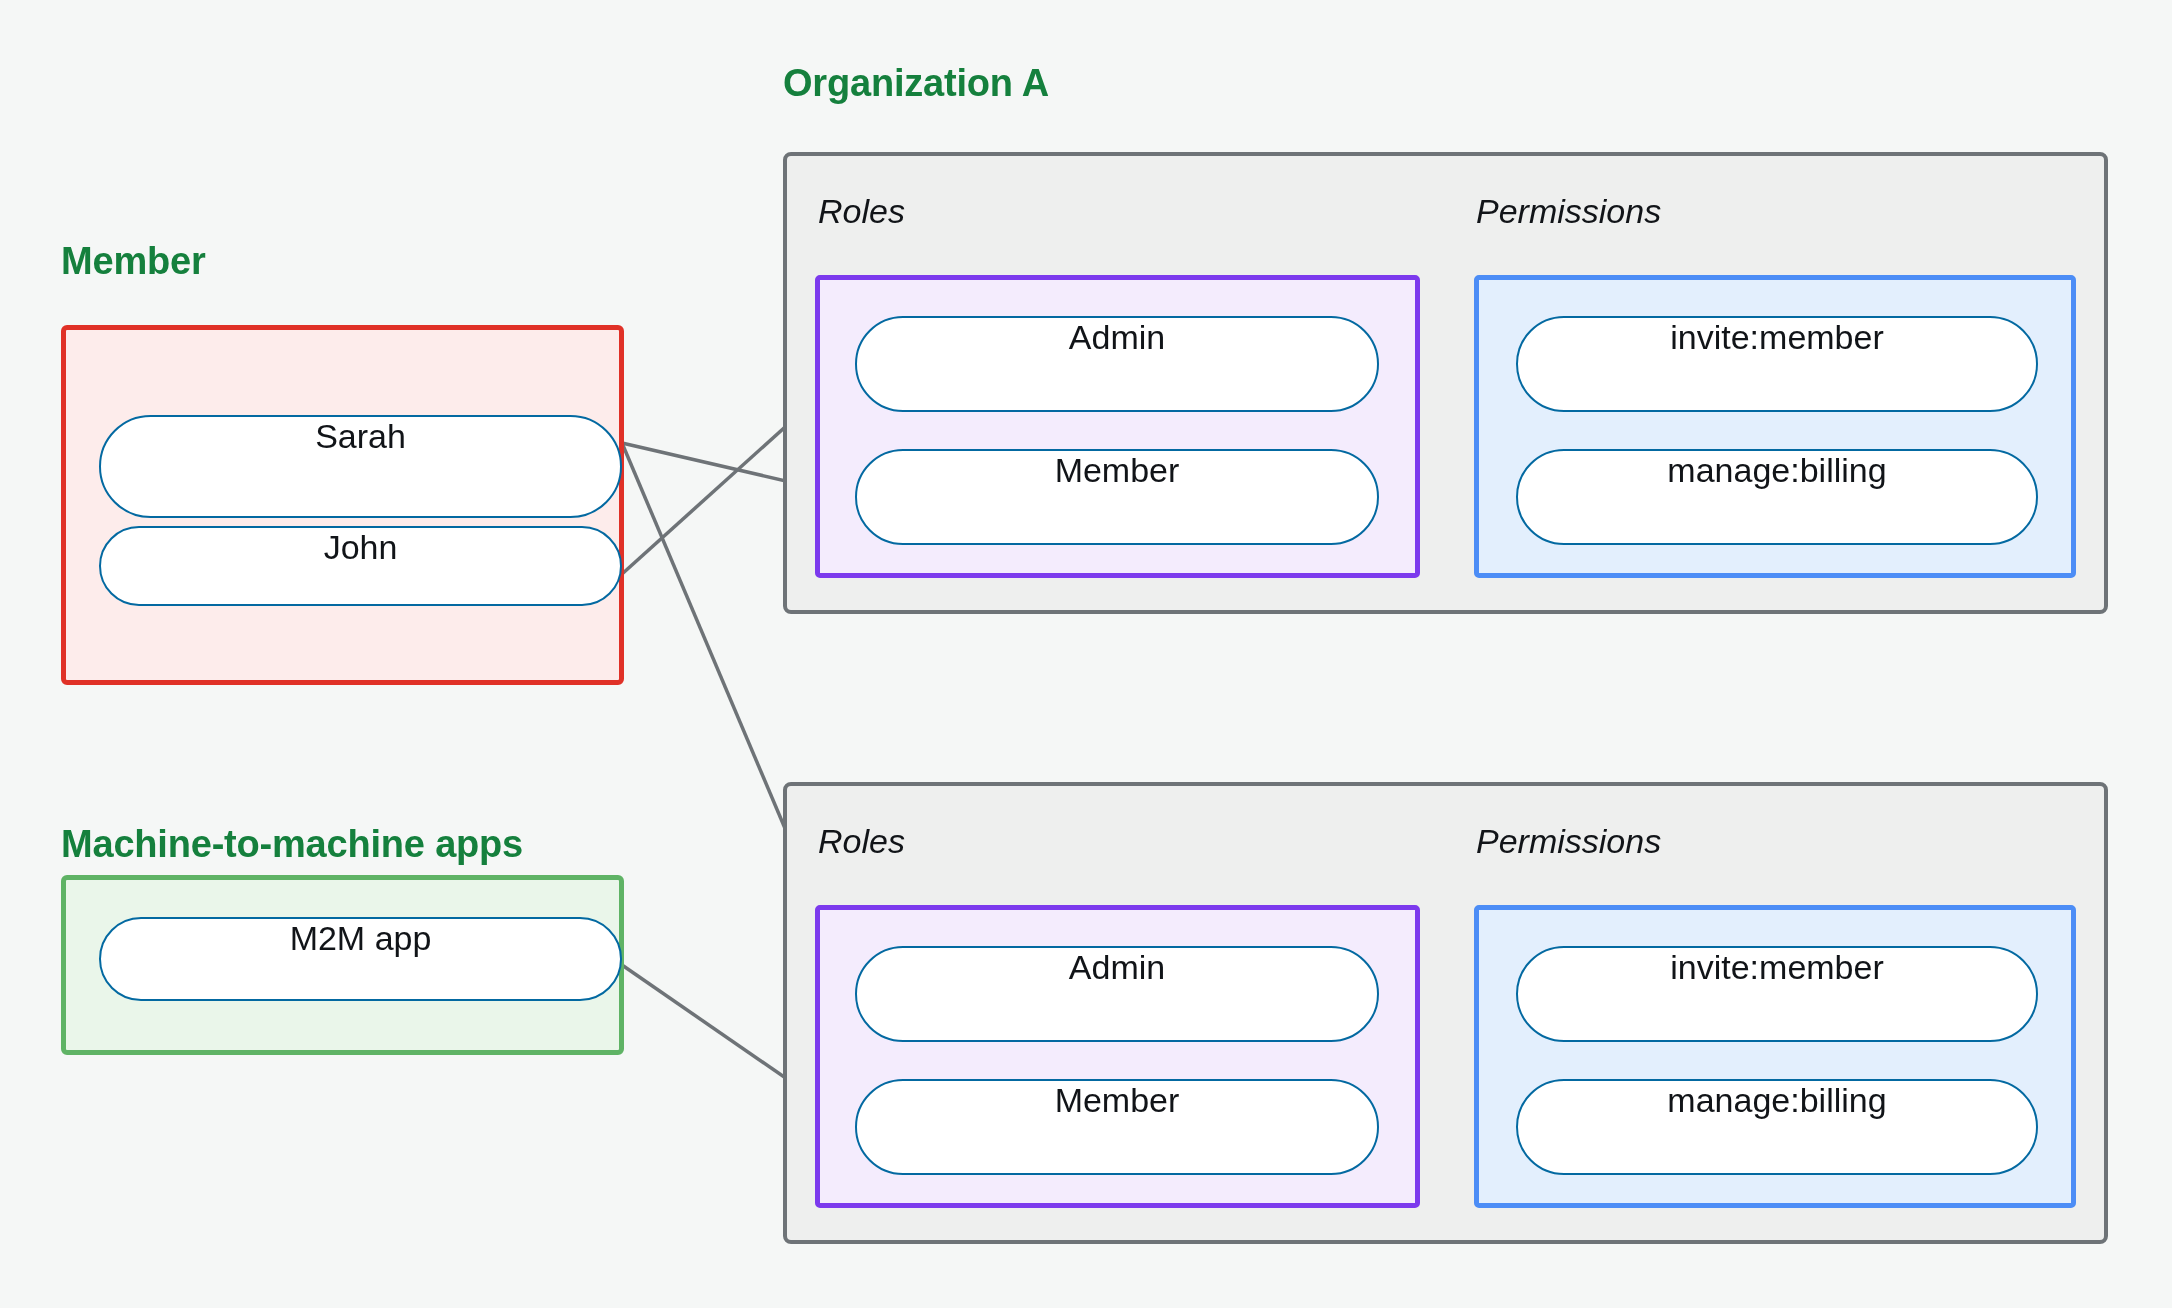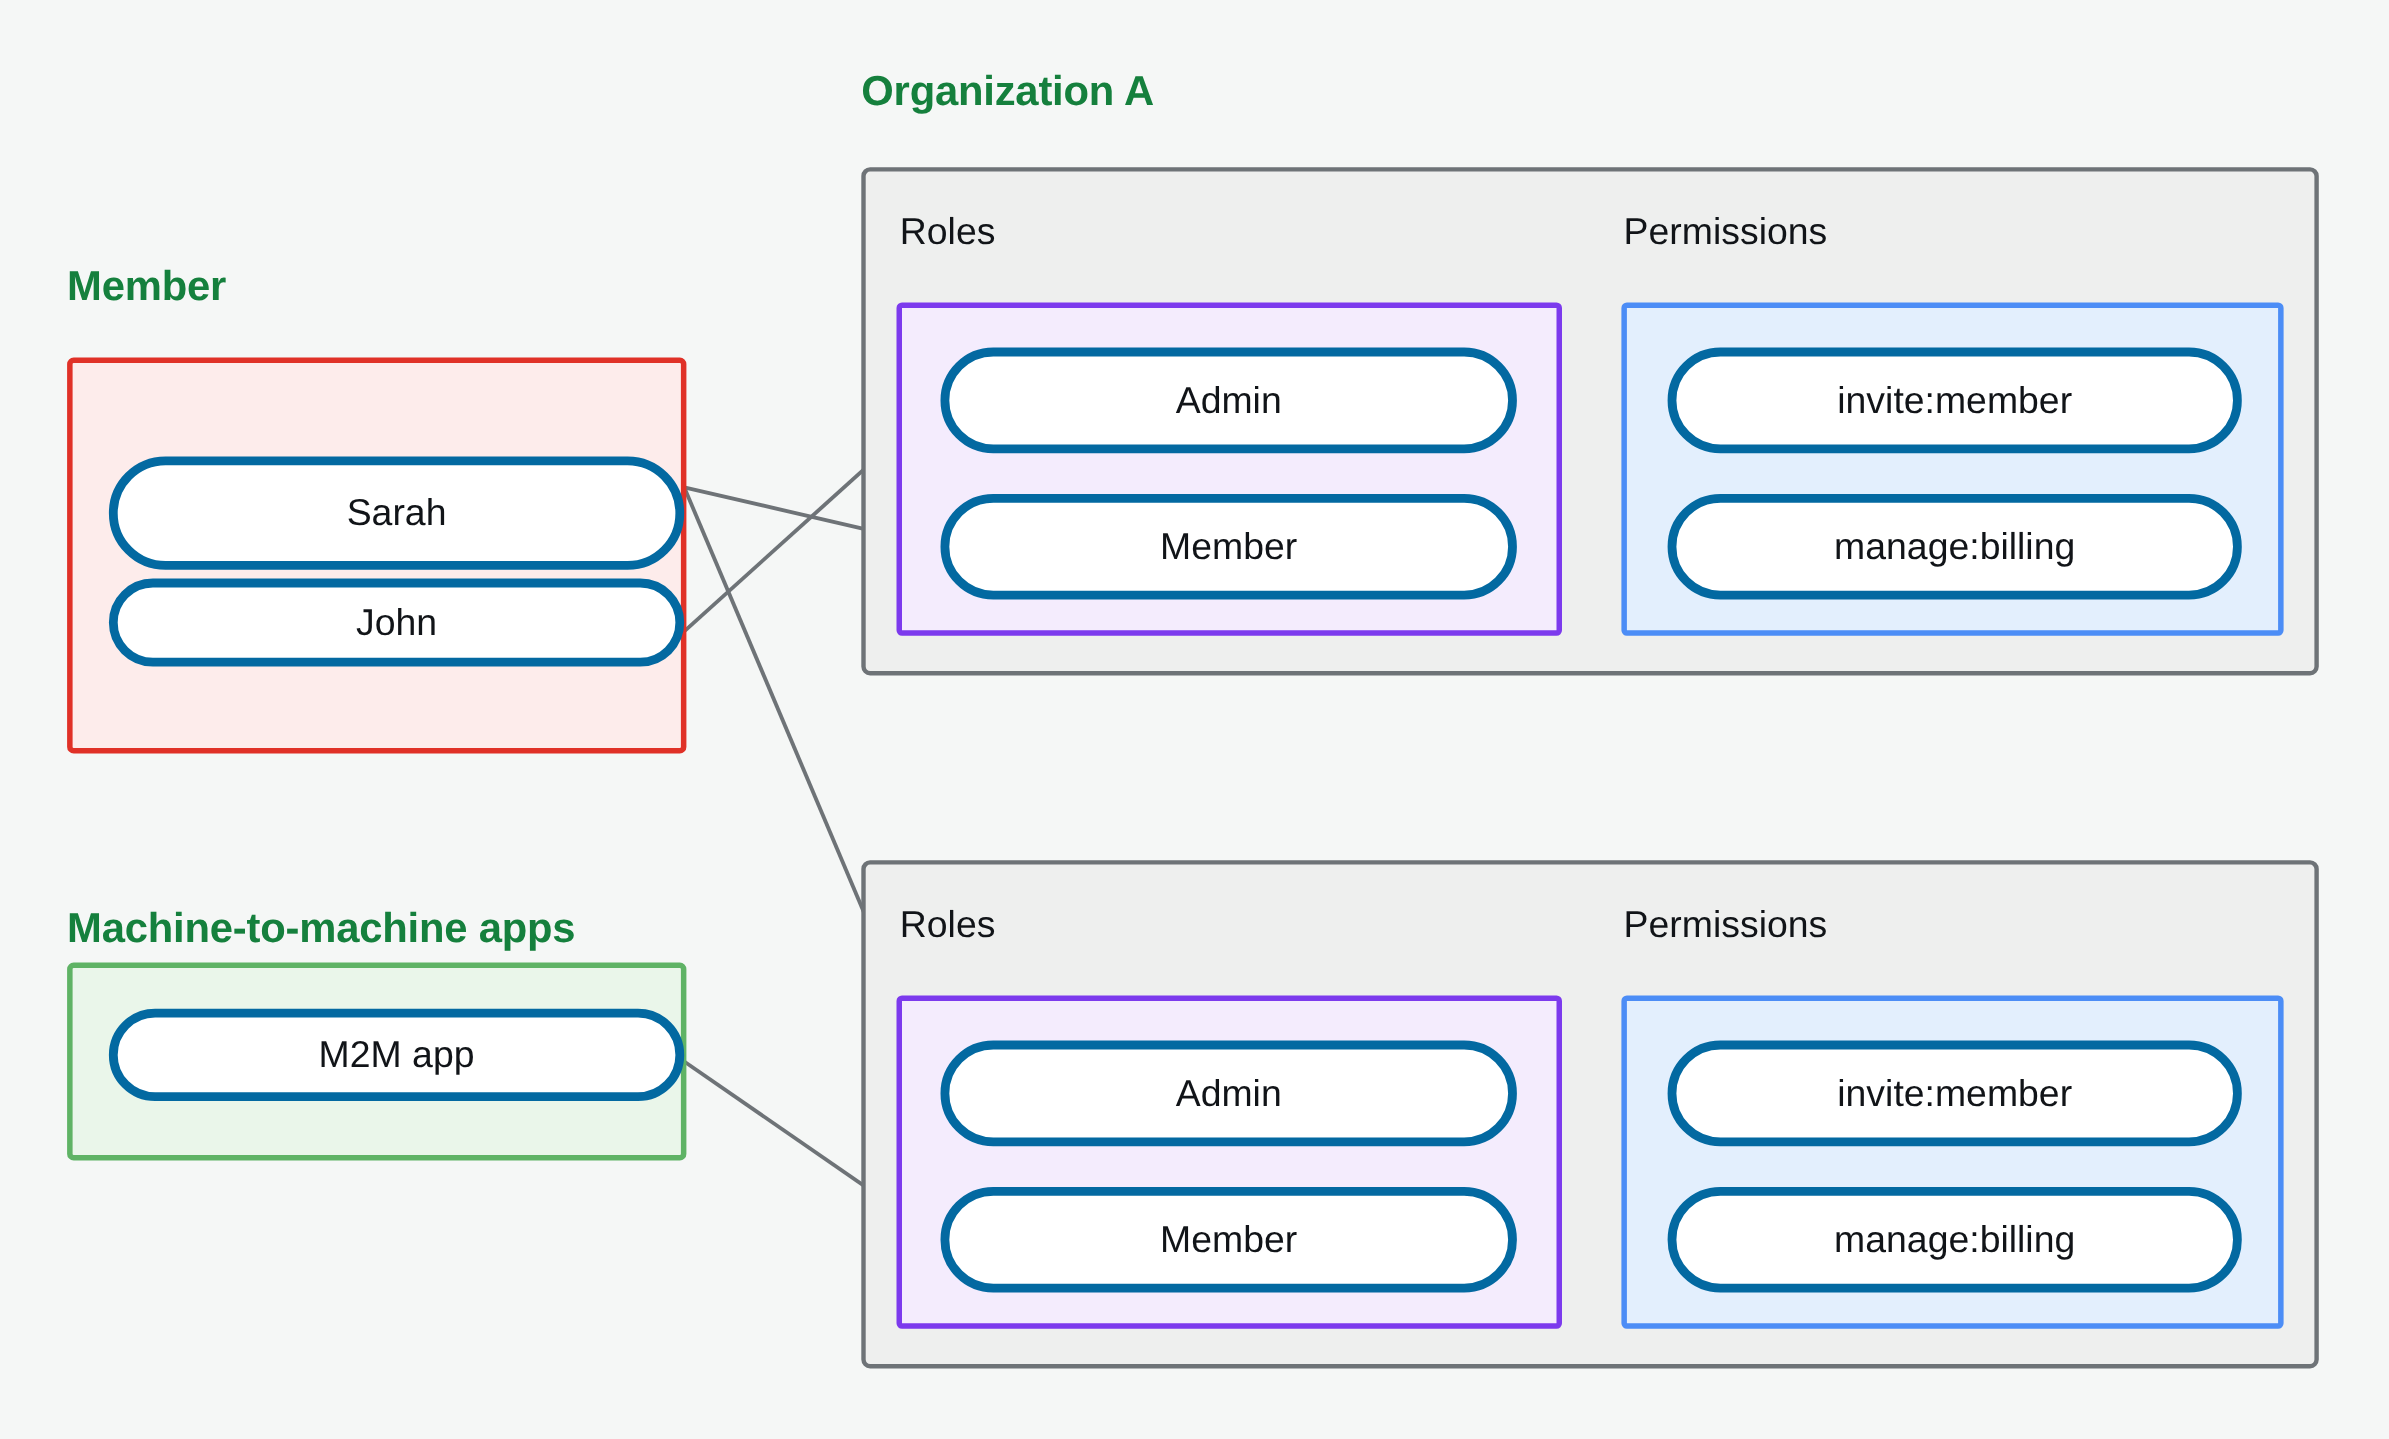--- a/index.html
+++ b/index.html
@@ -55,31 +55,31 @@
   .subbox.perms{
     border:5px solid #4c8df6;
     background:#e3effd;
   }
   .sublabel{
     position:absolute;
     font-size:34px;
     font-weight:400;
     color:#111418;
     white-space:nowrap;
+    font-style:italic;
   }
 
   
   .pill{
     position:absolute;
     box-sizing:border-box;
     background:#ffffff;
-    border:8px solid #0369a1;
+    border:2px solid #0369a1;
     border-radius:999px;
     display:flex;
-    align-items:center;
     justify-content:center;
     font-size:34px;
     color:#111418;
     white-space:nowrap;
   }
 
   
   #edges{
     position:absolute;left:0;top:0;
     width:2172px;height:1308px;

